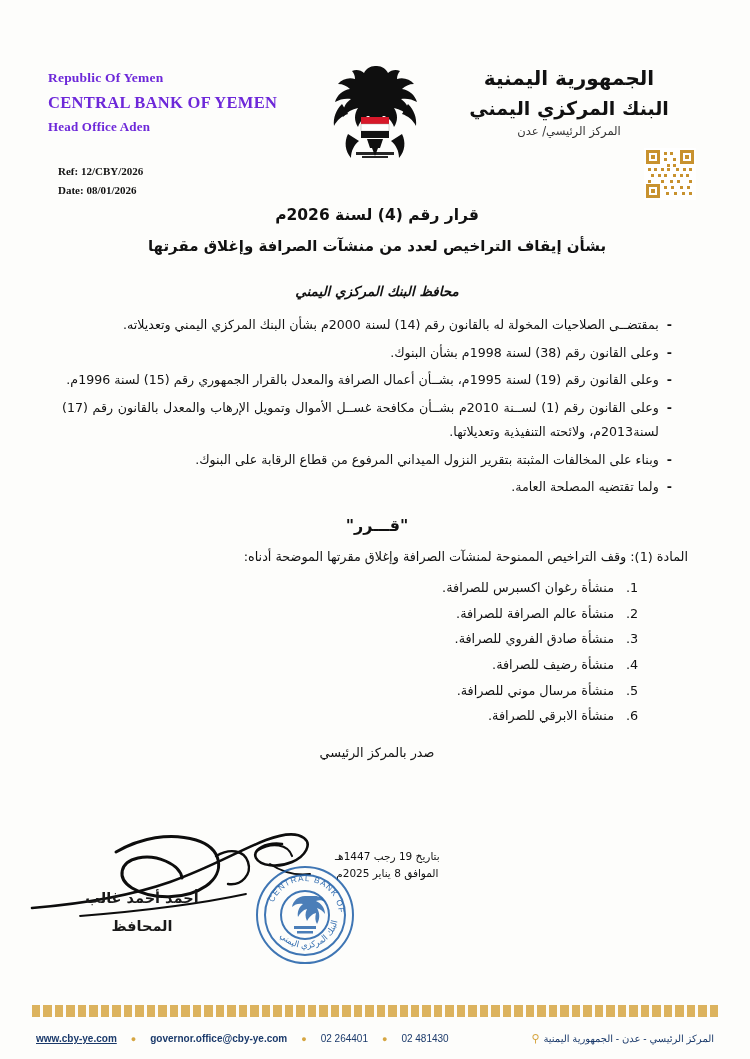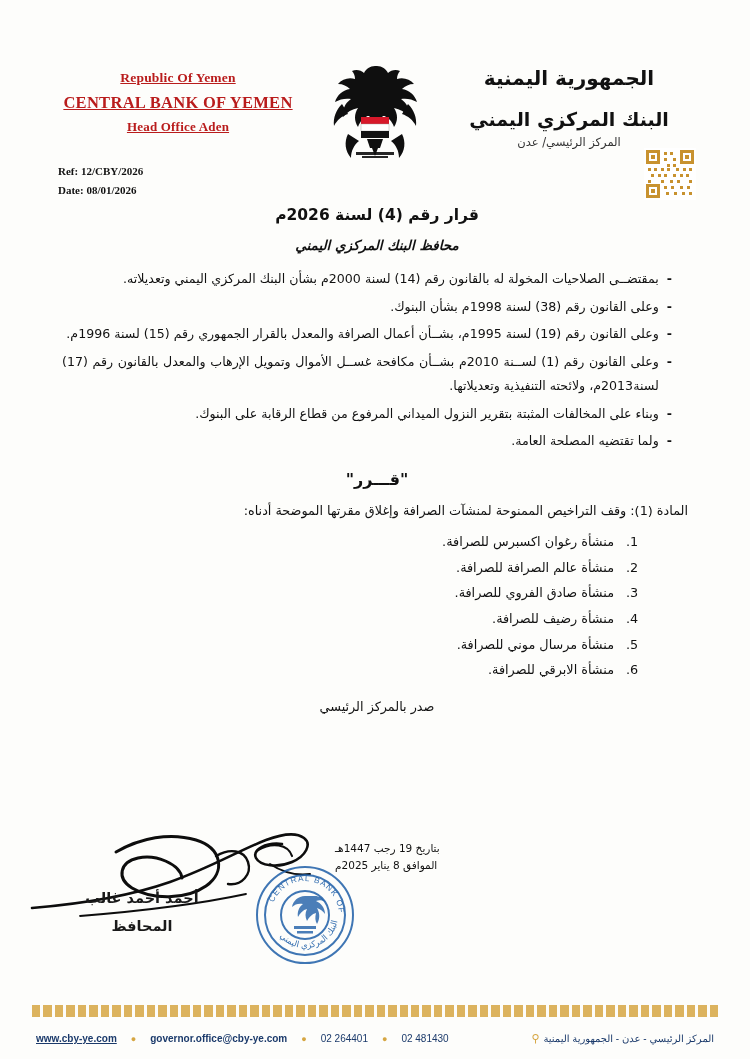--- a/index.html
+++ b/index.html
@@ -27,23 +27,22 @@
     top: 52px;
     left: 0;
     right: 0;
     height: 150px;
   }
   .hdr-left {
     position: absolute;
     left: 48px;
     top: 18px;
     width: 260px;
-    text-align: center;
-    color: #b91c1c;
-    text-decoration: underline;
+    text-align: left;
+    color: #6d28d9;
   }
   .hdr-left .l1 {
     font-family: "Liberation Serif", "DejaVu Serif", serif;
     font-size: 13.5px;
     font-weight: bold;
     letter-spacing: .2px;
     margin-bottom: 7px;
   }
   .hdr-left .l2 {
     font-family: "Liberation Serif", "DejaVu Serif", serif;
@@ -85,21 +84,21 @@
     top: 14px;
     width: 270px;
     text-align: center;
     direction: rtl;
   }
   .hdr-right .ar1 {
     font-size: 20px;
     font-weight: bold;
     color: #111;
     letter-spacing: 0px;
-    margin-bottom: 18px;
+    margin-bottom: 7px;
     font-family: "DejaVu Sans", sans-serif;
   }
   .hdr-right .ar2 {
     font-size: 19px;
     font-weight: bold;
     color: #111;
     margin-bottom: 5px;
     font-family: "DejaVu Sans", sans-serif;
   }
   .hdr-right .ar3 {
@@ -203,26 +202,26 @@
   .sigzone {
     position: absolute;
     top: 820px;
     left: 0;
     right: 0;
     height: 140px;
   }
   .hijri {
     position: absolute;
     left: 335px;
-    top: 20px;
+    top: 28px;
     direction: rtl;
     font-size: 10.5px;
     line-height: 1.6;
     color: #111;
-    text-align: left;
+    text-align: center;
   }
   .sig-name {
     position: absolute;
     left: 32px;
     top: 70px;
     width: 220px;
     text-align: center;
     direction: rtl;
     font-size: 14.5px;
     font-weight: bold;
@@ -398,20 +397,21 @@
           <rect x="30" y="44" width="3" height="3"></rect>
         <rect x="38" y="44" width="3" height="3"></rect>
           <rect x="45" y="44" width="3" height="3"></rect>
       </g>
     </svg>
   </div>
 
   <div class="doc">
 
     <div class="title1">قرار رقم (4) لسنة 2026م</div>
+    <div class="title2">بشأن إيقاف التراخيص لعدد من منشآت الصرافة وإغلاق مقرتها</div>
 
     <div class="authority">محافظ البنك المركزي اليمني</div>
 
     <div class="clause">
       <span class="dash">-</span>
       <span class="txt">بمقتضــى الصلاحيات المخولة له بالقانون رقم (14) لسنة 2000م بشأن البنك المركزي اليمني وتعديلاته.</span>
     </div>
     <div class="clause">
       <span class="dash">-</span>
       <span class="txt">وعلى القانون رقم (38) لسنة 1998م بشأن البنوك.</span>

